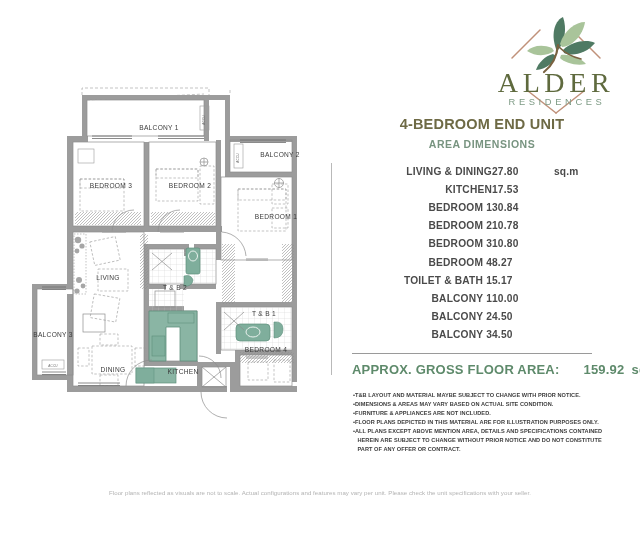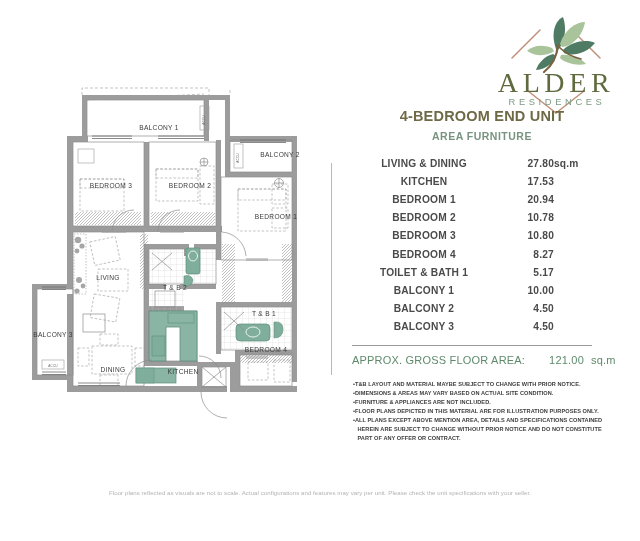--- a/index.html
+++ b/index.html
@@ -7,49 +7,49 @@
     width:640px;height:541px;background:#ffffff;overflow:hidden;
     font-family:"Liberation Sans", sans-serif;position:relative;
   }
   #page{position:relative;width:640px;height:541px;}
 
   
   .logo-wrap{position:absolute;left:468px;top:14px;width:176px;height:100px;}
   .logo-svg{display:block;}
 
   
-  .panel{position:absolute;left:332px;top:108px;width:300px;}
+  .panel{position:absolute;left:332px;top:116px;width:300px;}
   .unit-title{
     text-align:center;font-size:14.5px;font-weight:bold;letter-spacing:.2px;
     color:#6e6a45;margin:0 0 6px 0;
   }
   .area-alloc{
     text-align:center;font-size:10.5px;font-weight:bold;letter-spacing:.5px;
     color:#789480;margin:0 0 12px 0;
   }
   .vdivider{
     position:absolute;left:331px;top:163px;width:1px;height:212px;background:#b9b9b9;
   }
   table.areas{
     border-collapse:collapse;width:232px;margin-left:24px;
   }
   table.areas td{
     font-size:10.2px;font-weight:bold;color:#4a4a4a;
     padding:3.6px 0;letter-spacing:.2px;white-space:nowrap;
   }
-  td.lbl{text-align:center;margin-left:16px;}
-  td.val{text-align:right;width:62px;padding-right:5px;}
+  td.lbl{text-align:right;margin-left:16px;}
+  td.val{width:62px;padding-right:5px;}
   td.unit{text-align:left;width:34px;color:#4a4a4a;}
 
   .hr{
     width:240px;height:1px;background:#9a9a9a;margin:9px 0 8px 20px;
   }
   .gross{
     margin-left:20px;width:244px;display:flex;align-items:baseline;
-    font-size:11px;font-weight:normal;color:#5e8a6b;letter-spacing:.2px;
+    font-size:13px;font-weight:bold;color:#5e8a6b;letter-spacing:.2px;
   }
   .gross .g-lbl{flex:0 0 auto;}
   .gross .g-val{margin-left:24px;}
   .gross .g-unit{margin-left:7px;}
 
   .notes{
     margin-left:21px;margin-top:14px;width:268px;
   }
   .notes div{
     font-size:5.6px;font-weight:bold;color:#3d3d3d;line-height:1.62;
@@ -335,37 +335,37 @@
         <text class="rlabel-sm" x="45" y="282.5" text-anchor="middle">ACCU</text>
       </g>
     </svg>
   </div>
 
   <div class="vdivider"></div>
 
   <div class="panel">
 
     <div class="unit-title">4-BEDROOM END UNIT</div>
-    <div class="area-alloc">AREA FURNITURE</div>
+    <div class="area-alloc">AREA DIMENSIONS</div>
 
     <table class="areas">
       <tbody>
         <tr>
           <td class="lbl">LIVING &amp; DINING</td>
           <td class="val">27.80</td>
           <td class="unit">sq.m</td>
         </tr>
         <tr>
           <td class="lbl">KITCHEN</td>
           <td class="val">17.53</td>
           <td class="unit"></td>
         </tr>
         <tr>
           <td class="lbl">BEDROOM 1</td>
-          <td class="val">20.94</td>
+          <td class="val">30.84</td>
           <td class="unit"></td>
         </tr>
         <tr>
           <td class="lbl">BEDROOM 2</td>
           <td class="val">10.78</td>
           <td class="unit"></td>
         </tr>
         <tr>
           <td class="lbl">BEDROOM 3</td>
           <td class="val">10.80</td>
@@ -396,21 +396,21 @@
           <td class="val">4.50</td>
           <td class="unit"></td>
         </tr>
       </tbody>
     </table>
 
     <div class="hr"></div>
 
     <div class="gross">
       <span class="g-lbl">APPROX. GROSS FLOOR AREA:</span>
-      <span class="g-val">121.00</span>
+      <span class="g-val">159.92</span>
       <span class="g-unit">sq.m</span>
     </div>
 
     <div class="notes">
       <div>•T&amp;B LAYOUT AND MATERIAL MAYBE SUBJECT TO CHANGE WITH PRIOR NOTICE.</div>
       <div>•DIMENSIONS &amp; AREAS MAY VARY BASED ON ACTUAL SITE CONDITION.</div>
       <div>•FURNITURE &amp; APPLIANCES ARE NOT INCLUDED.</div>
       <div>•FLOOR PLANS DEPICTED IN THIS MATERIAL ARE FOR ILLUSTRATION PURPOSES ONLY.</div>
       <div>•ALL PLANS EXCEPT ABOVE MENTION AREA, DETAILS AND SPECIFICATIONS CONTAINED</div>
       <div class="cont">HEREIN ARE SUBJECT TO CHANGE WITHOUT PRIOR NOTICE AND DO NOT CONSTITUTE</div>

